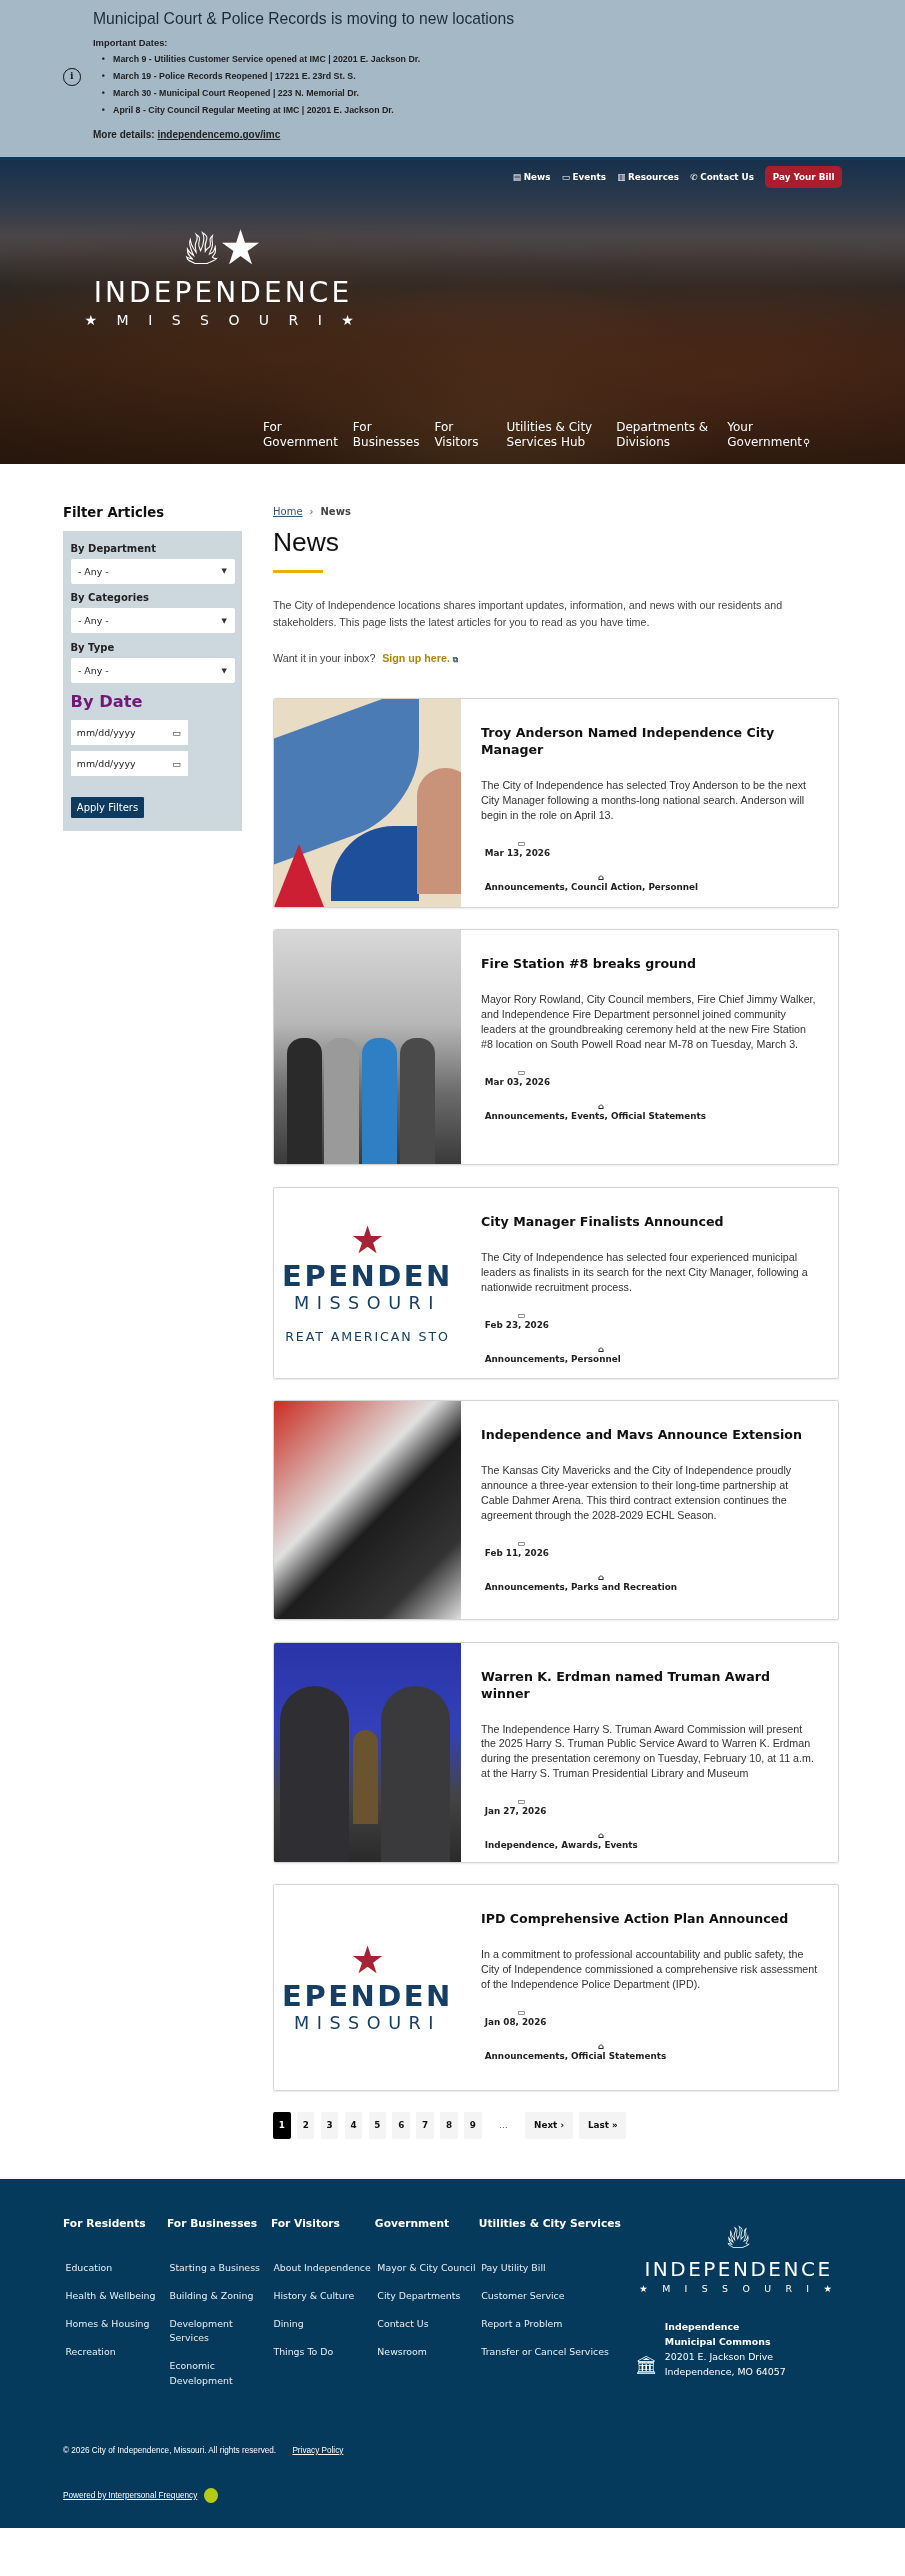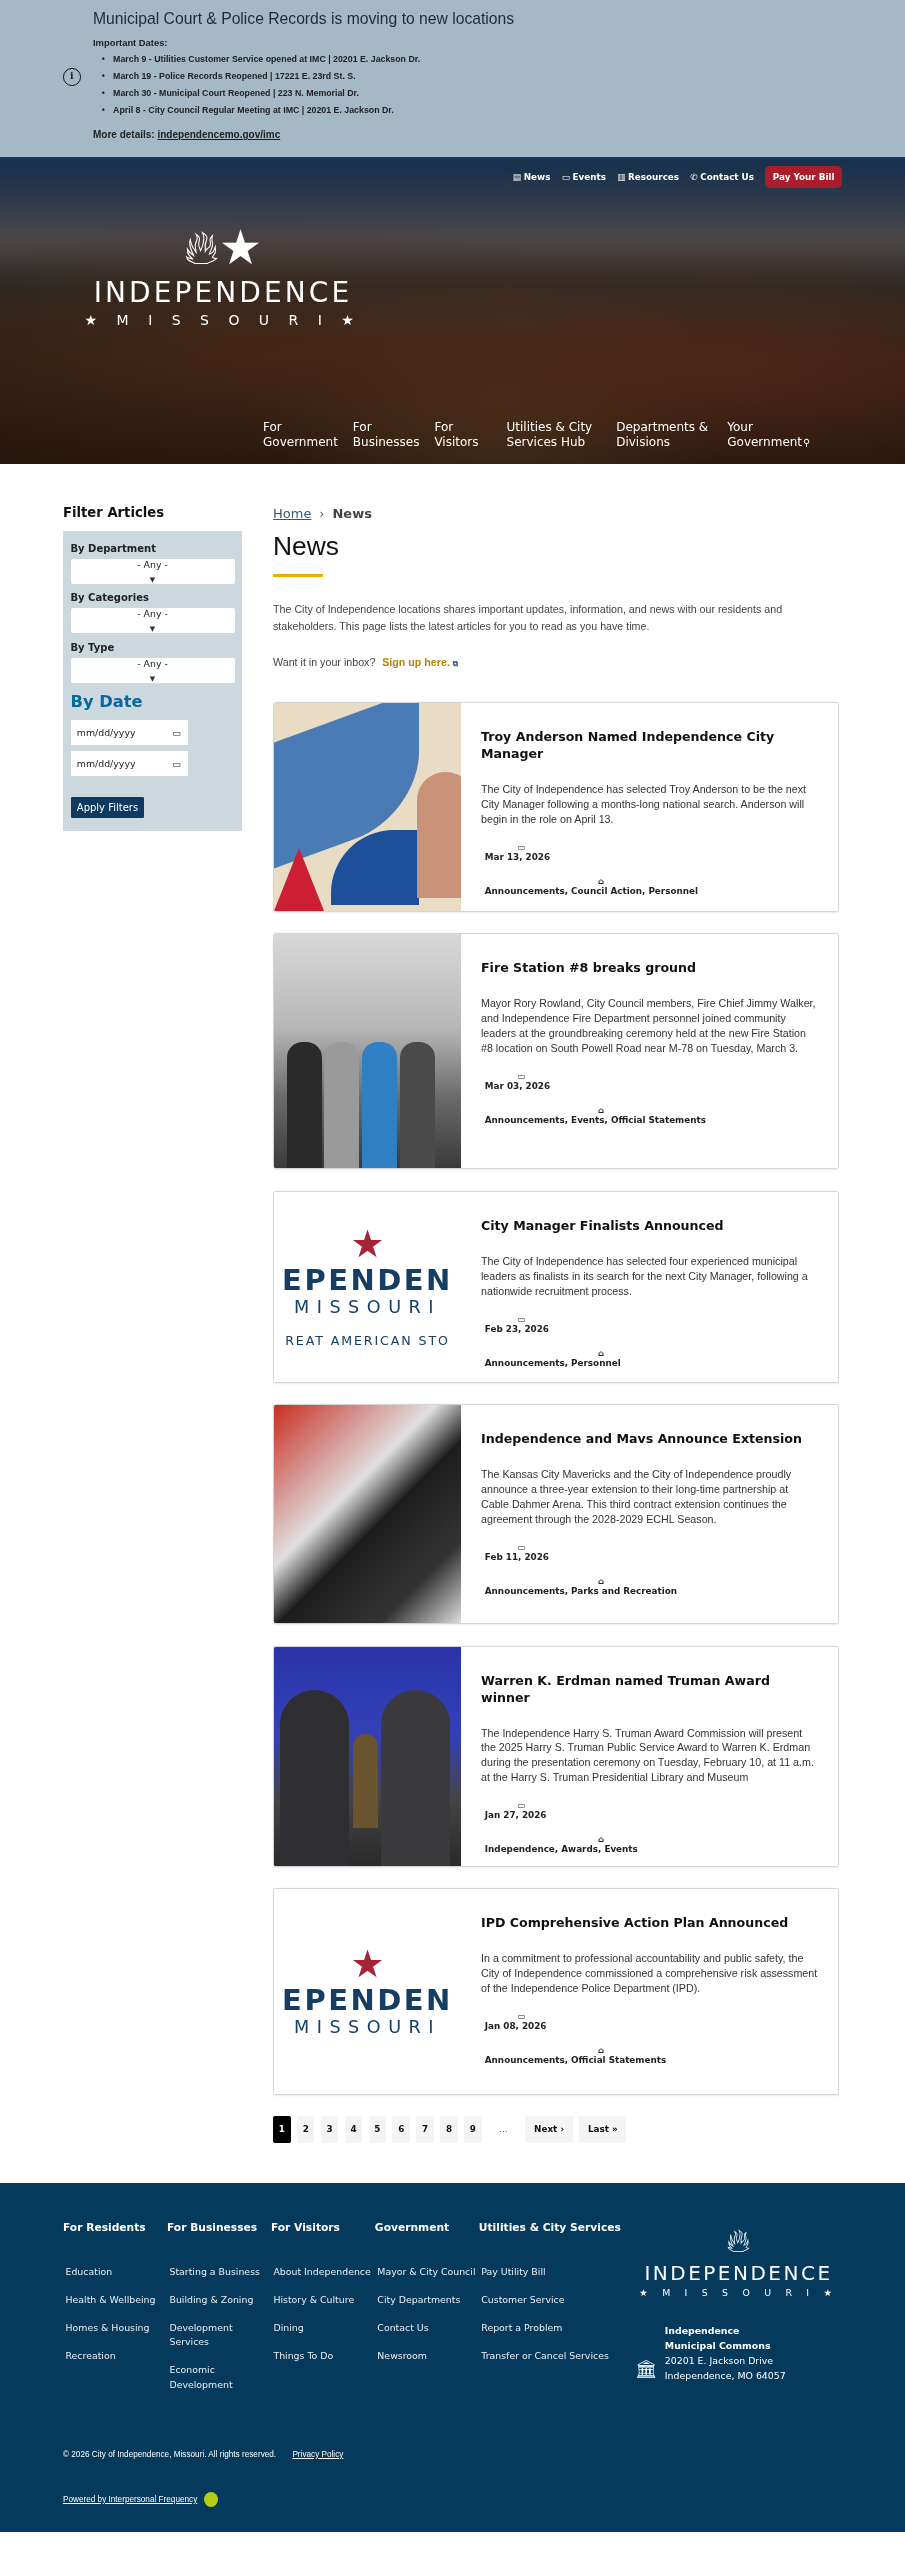--- a/index.html
+++ b/index.html
@@ -35,28 +35,28 @@
   .main-nav { position: absolute; left: 263px; bottom: 14px; display: flex; gap: 0; align-items: flex-end; }
   .main-nav a { color: #fff; font: 12px "DejaVu Sans", sans-serif; line-height: 1.25; text-decoration: none; margin-right: 15px; margin-top: 12px; }
   .main-nav .search { font-size: 10px; margin-left: -14px; margin-bottom: 2.5px; color: #fff; }
 
   
   .content { display: flex; padding: 31px 63px 0 63px; }
   .sidebar { width: 179px; margin-right: 31px; }
   .sidebar h3 { font: bold 13.2px "DejaVu Sans", sans-serif; margin: 10px 0 11.3px; color: #111; }
   .filter-box { background: #ccd7de; padding: 8.8px 7.5px 12.6px; }
   .filter-box label { display: block; font: bold 10px "DejaVu Sans", sans-serif; margin: 2.5px 0 5px; color: #222; }
-  .select { background: #fff; border-radius: 1.9px; height: 25px; padding: 0 7.5px; display: flex; align-items: center; justify-content: space-between; font-size: 9.4px; margin-bottom: 8.8px; flex-direction: column; }
+  .select { background: #fff; border-radius: 1.9px; height: 25px; padding: 0 7.5px; display: flex; align-items: center; justify-content: space-between; font-size: 9.4px; margin-bottom: 8.8px; }
   .select .caret { font-size: 7px; color: #333; }
-  .filter-box .by-date { font: bold 16.3px "DejaVu Sans", sans-serif; margin: 2.5px 0 8.8px; color: #0369a1; }
+  .filter-box .by-date { font: bold 16.3px "DejaVu Sans", sans-serif; margin: 2.5px 0 8.8px; color: #701a75; }
   .date-input { background: #fff; width: 117px; height: 25px; display: flex; align-items: center; justify-content: space-between; padding: 0 6.3px; font-size: 9.4px; margin-bottom: 6.3px; }
   .apply { background: #0d3a5e; color: #fff; border: none; font: 10px "DejaVu Sans", sans-serif; padding: 5px 6.3px; border-radius: 1.3px; margin-top: 15px; }
 
   .main { width: 566px; }
-  .breadcrumb { font-size: 13px; margin: 11.3px 0 10px; color: #555; }
+  .breadcrumb { font-size: 10px; margin: 11.3px 0 10px; color: #555; }
   .breadcrumb a { color: #34576f; text-decoration: underline; }
   .breadcrumb b { color: #444; }
   .main h1 { font: 300 26.4px "Liberation Sans", sans-serif; color: #111; }
   .gold-bar { width: 50px; height: 3.8px; background: #f0ad00; margin: 11.3px 0 24px; }
   .intro { font: 10.7px "Liberation Sans", sans-serif; color: #444; line-height: 1.55; }
   .signup { font: 10.7px "Liberation Sans", sans-serif; color: #444; margin: 21.4px 0 33px; }
   .signup a { color: #b3850a; font-weight: bold; text-decoration: none; margin-left: 3.8px; }
   .card { display: flex; border: 0.6px solid #d5d5d5; border-radius: 2.5px; margin-bottom: 21.4px; box-shadow: 0 0.6px 1.9px rgba(0,0,0,0.08); overflow: hidden; }
   .thumb { width: 187px; flex-shrink: 0; position: relative; overflow: hidden; }
   .card-body { padding: 25px 19px 25px 20px; flex: 1; }

